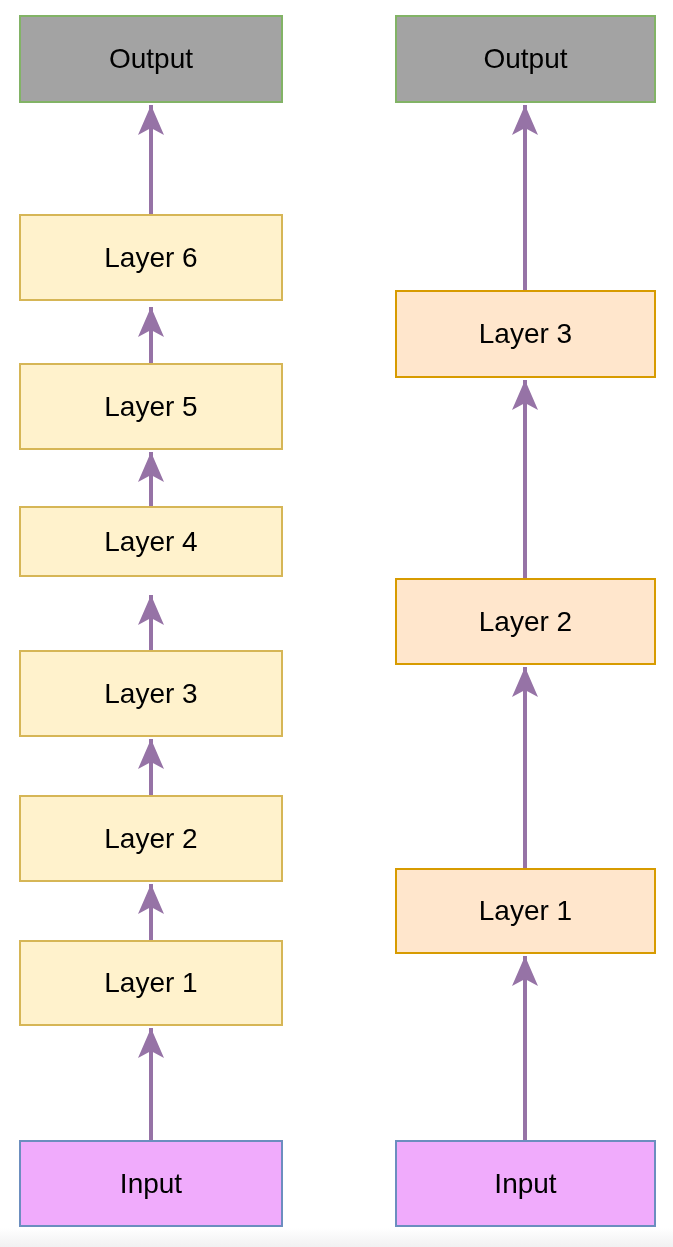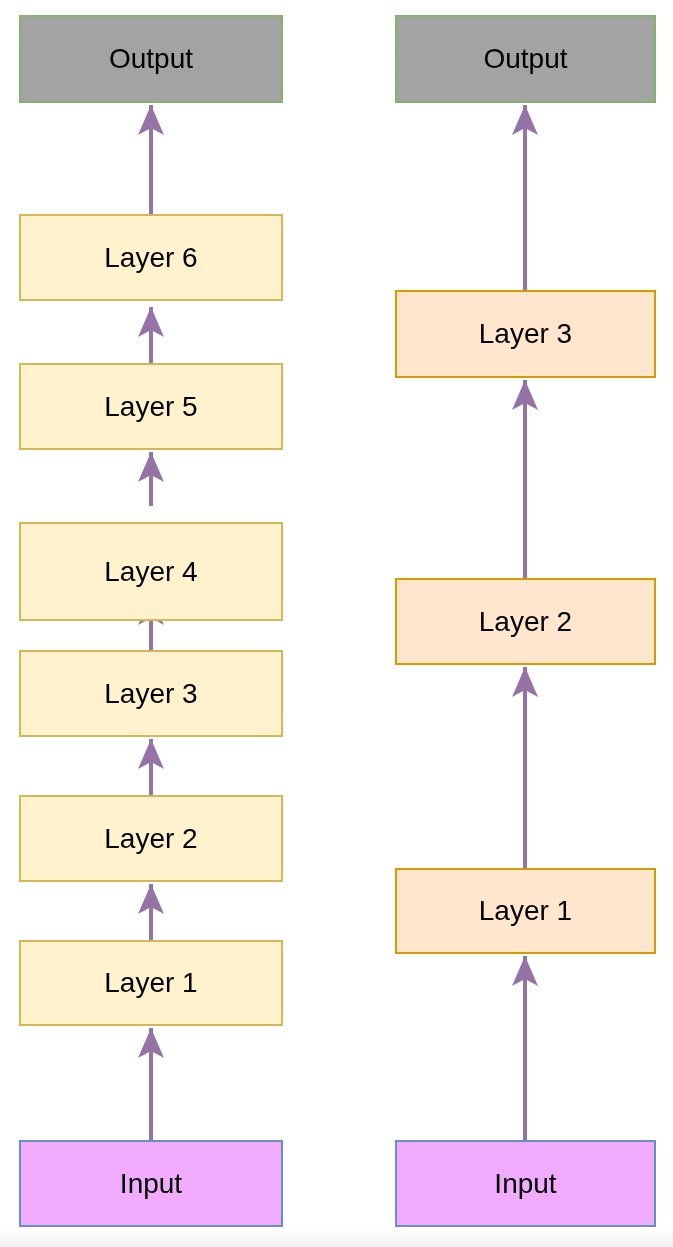--- a/index.html
+++ b/index.html
@@ -37,21 +37,21 @@
   .node--output { background: #a3a3a3; border-color: #82b366; }
   .node--deep   { background: #fff2cc; border-color: #d6b656; }
   .node--shallow{ background: #ffe6cc; border-color: #d79b00; }
   .node--input  { background: #f0abfc; border-color: #6c8ebf; }
 
   
   .lcol { left: 19px;  width: 264px; }
   .l-output { top: 15px;   height: 88px; }
   .l-layer6 { top: 214px;  height: 87px; }
   .l-layer5 { top: 363px;  height: 87px; }
-  .l-layer4 { top: 506px;  height: 99px; margin-top: 16px; }
+  .l-layer4 { top: 506px;  height: 71px; }
   .l-layer3 { top: 650px;  height: 87px; }
   .l-layer2 { top: 795px;  height: 87px; }
   .l-layer1 { top: 940px;  height: 86px; }
   .l-input  { top: 1140px; height: 87px; }
 
   
   .rcol { left: 395px; width: 261px; }
   .r-output { top: 15px;   height: 88px; }
   .r-layer3 { top: 290px;  height: 88px; }
   .r-layer2 { top: 578px;  height: 87px; }

